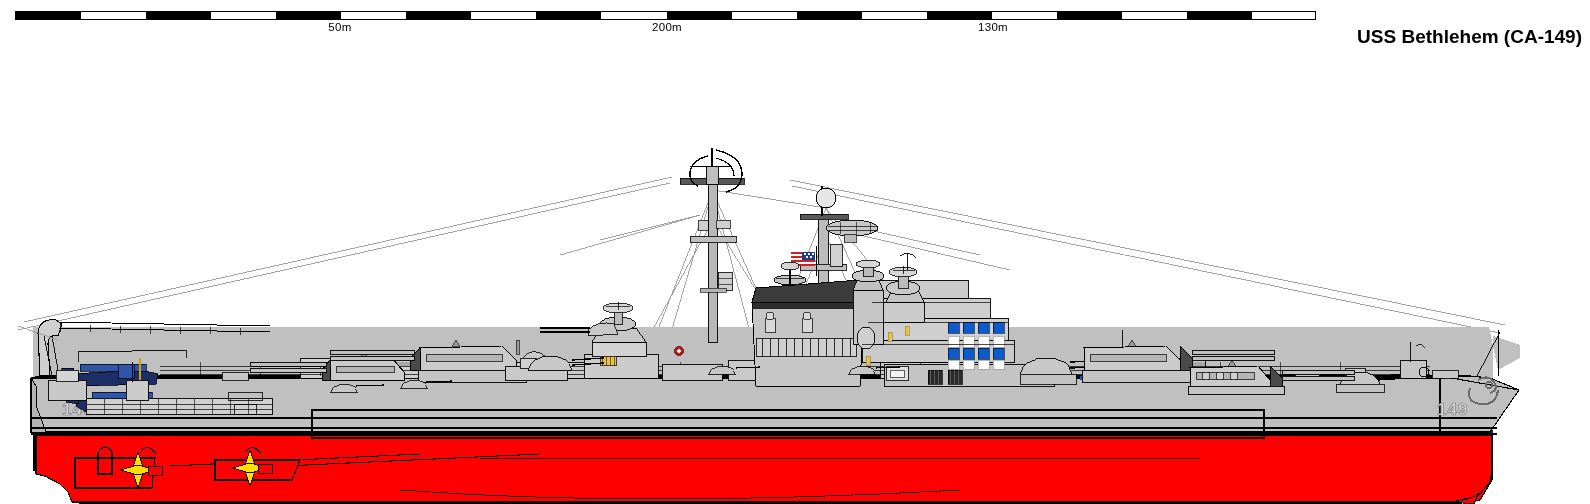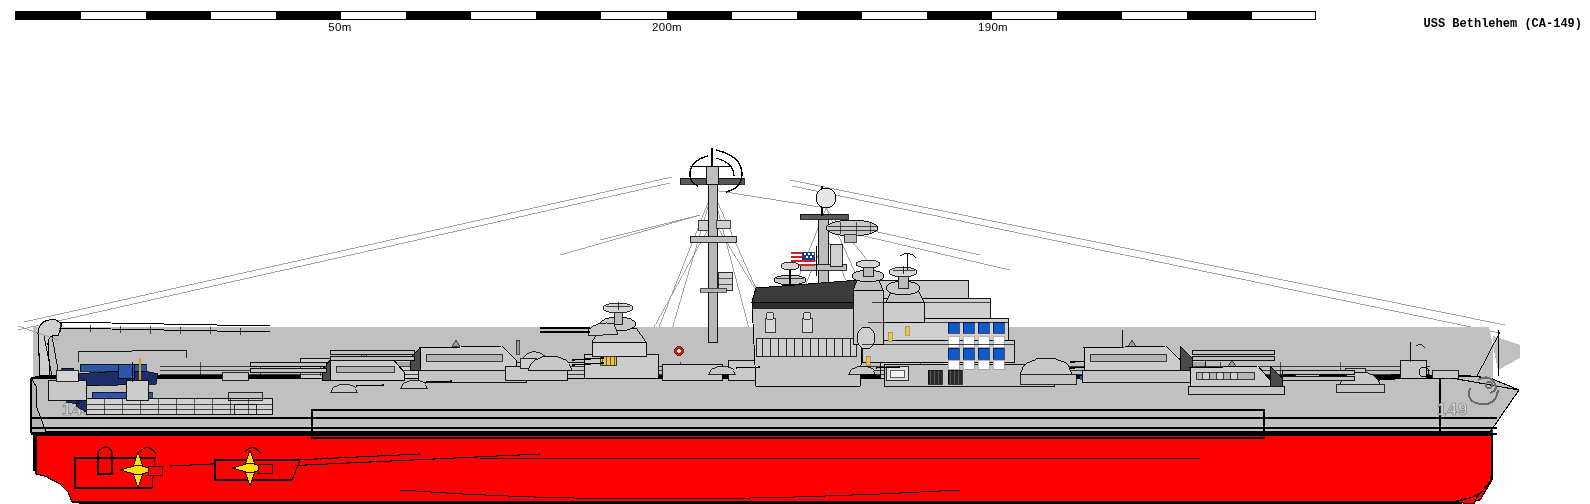--- a/index.html
+++ b/index.html
@@ -11,22 +11,22 @@
   #stage{position:relative;width:1272px;height:504px;background:#ffffff;}
 
   
   #scalebar-wrap{position:absolute;left:0;top:0;width:1590px;height:46px;}
   #scalebar{position:absolute;left:15px;top:11px;height:9px;width:1301px;
             border:1px solid #000;box-sizing:border-box;background:#ffffff;}
   #scalebar .seg{position:absolute;top:0;height:7px;background:#000000;}
   .scale-label{position:absolute;top:21px;font-size:11.5px;color:#000;
                font-family:"Liberation Sans", sans-serif;letter-spacing:.3px;
                transform:translateX(-50%);white-space:nowrap;}
-  #ship-title{position:absolute;right:8px;top:17px;font-size:12px;font-weight:bold;
-              color:#000;white-space:nowrap;font-family:Liberation Mono, monospace;}
+  #ship-title{position:absolute;right:8px;top:26px;font-size:19px;font-weight:bold;
+              color:#000;white-space:nowrap;font-family:Liberation Sans, sans-serif;}
 
   
   #profile{position:absolute;left:0;top:40px;width:1590px;height:464px;}
   svg{display:block;}
 </style>
 </head>
 <body>
 
 <div id="stage">
 
@@ -38,21 +38,21 @@
         <div class="seg" style="left: 390.3px; width: 65.05px;"></div>
         <div class="seg" style="left: 520.4px; width: 65.05px;"></div>
         <div class="seg" style="left: 650.5px; width: 65.05px;"></div>
         <div class="seg" style="left: 780.6px; width: 65.05px;"></div>
         <div class="seg" style="left: 910.7px; width: 65.05px;"></div>
         <div class="seg" style="left: 1040.8px; width: 65.05px;"></div>
         <div class="seg" style="left: 1170.9px; width: 65.05px;"></div>
       </div>
     <div class="scale-label" style="left:340px">50m</div>
     <div class="scale-label" style="left:667px">200m</div>
-    <div class="scale-label" style="left:993px">190m</div>
+    <div class="scale-label" style="left:993px">130m</div>
     <div id="ship-title">USS Bethlehem (CA-149)</div>
   </div>
 
   <div id="profile">
   <svg width="1590" height="464" viewBox="0 0 1590 464" xmlns="http://www.w3.org/2000/svg" shape-rendering="crispEdges">
     <defs>
       <g id="railing-unit">
         <rect x="0" y="0" width="40" height="11" fill="none" stroke="#000" stroke-width="0.7"></rect>
         <line x1="0" y1="4" x2="40" y2="4" stroke="#000" stroke-width="0.6"></line>
         <line x1="0" y1="7.5" x2="40" y2="7.5" stroke="#000" stroke-width="0.6"></line>

